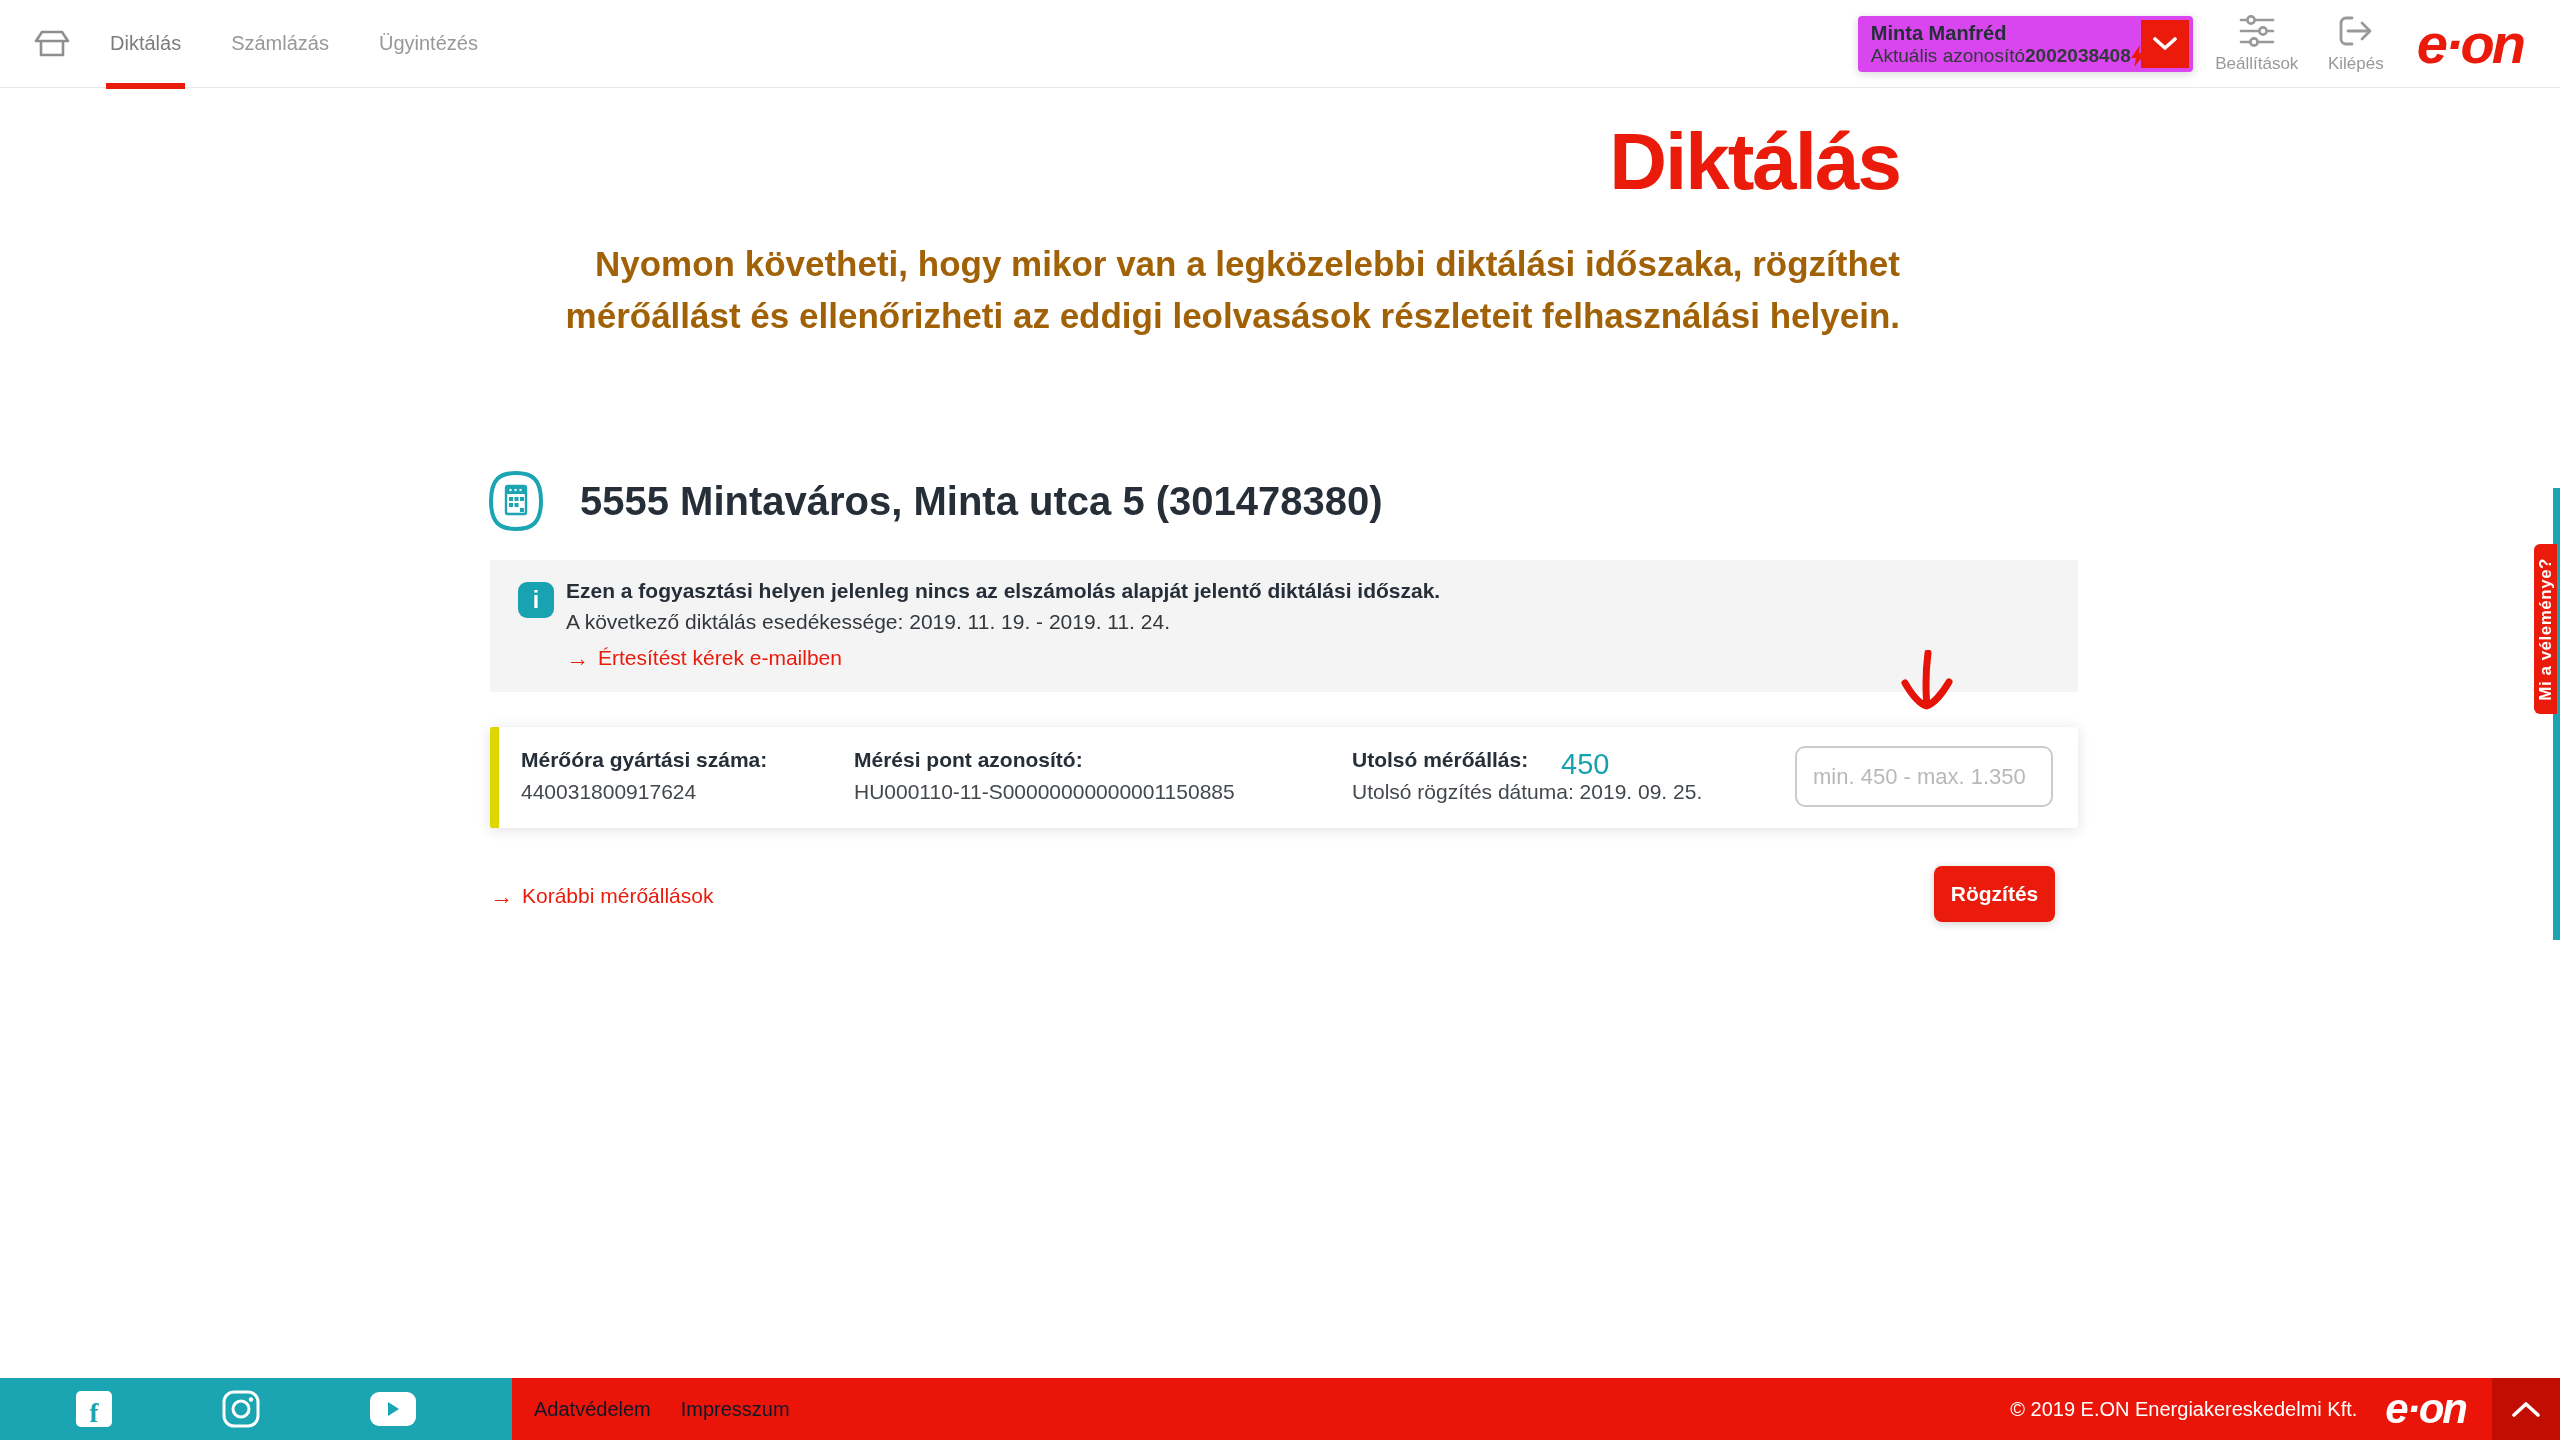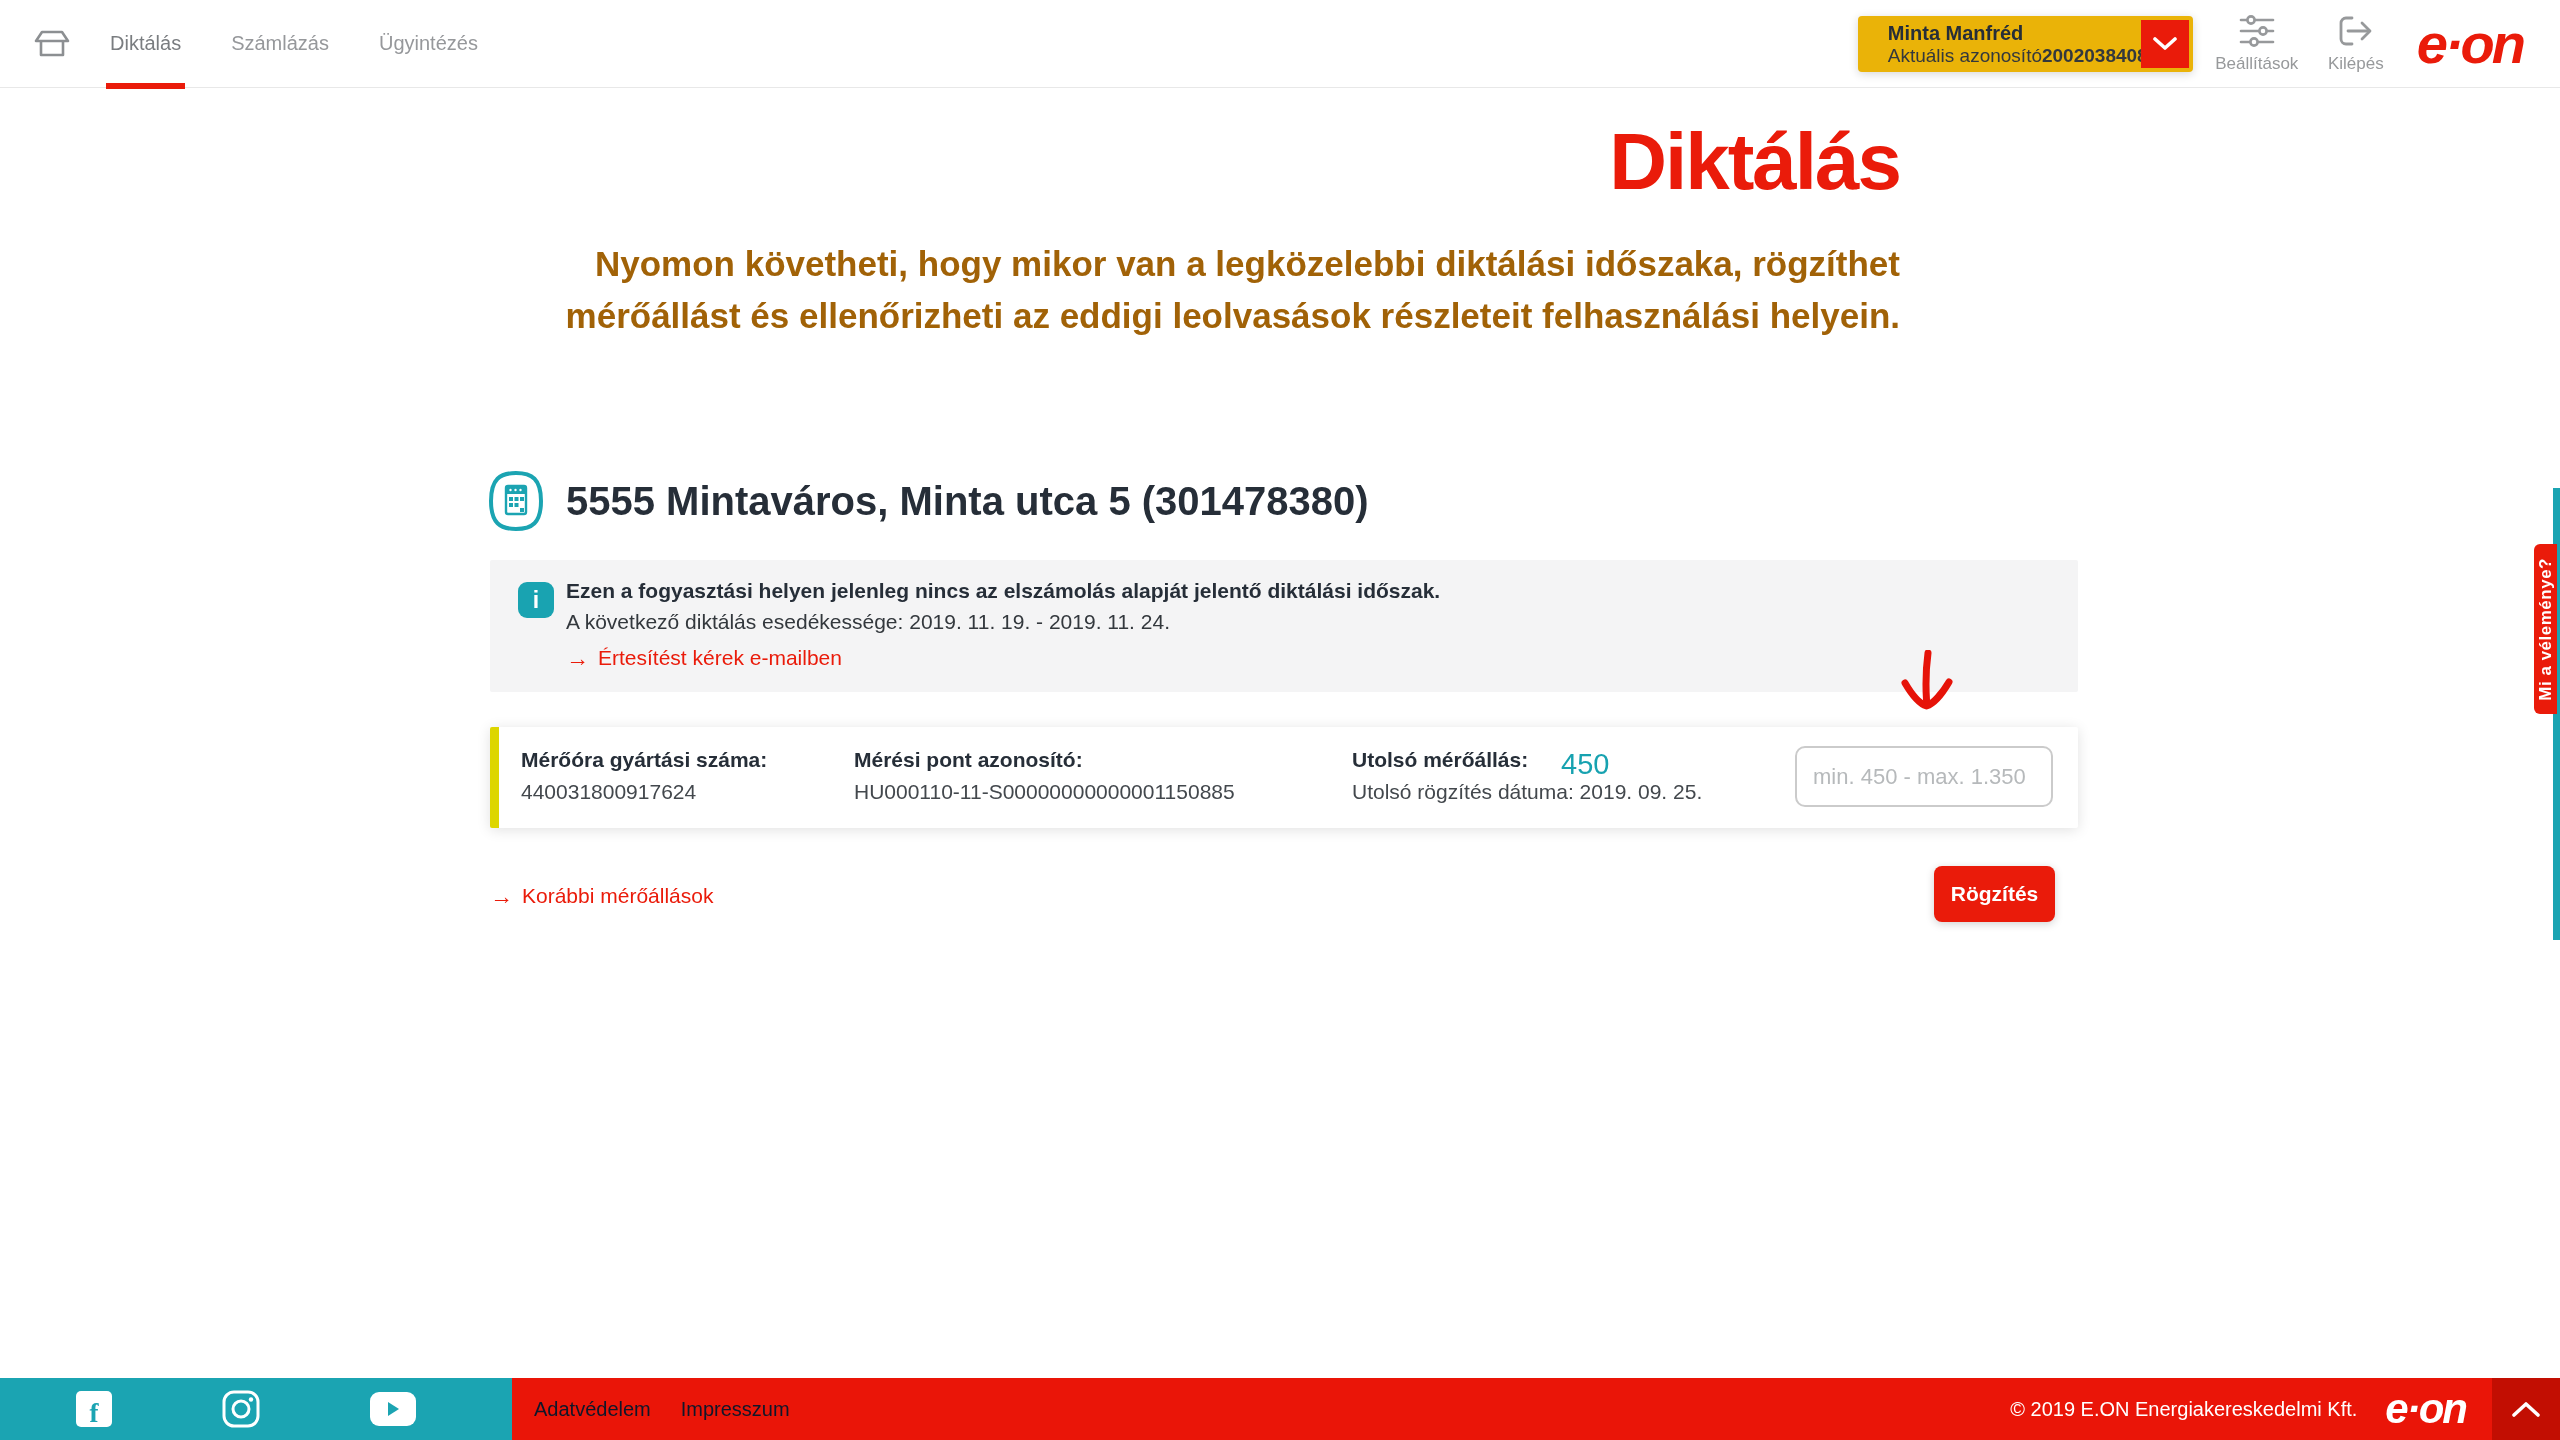--- a/index.html
+++ b/index.html
@@ -13,44 +13,44 @@
   .home-btn { margin-left:34px; display:flex; align-items:center; cursor:pointer; }
   .nav { display:flex; height:88px; margin-left:36px; }
   .nav-item { position:relative; display:flex; align-items:center; height:88px; padding:0 4px;
               margin-right:42px; font-size:20px; color:#96989b; cursor:pointer; }
   .nav-item.active { color:#7a7d80; }
   .nav-item.active::after { content:""; position:absolute; left:0; right:0; bottom:-1px;
               height:6px; background:#ea1b0a; }
 
   .top-right { position:absolute; right:37px; top:0; height:88px; display:flex; align-items:center; }
 
-  .user-chip { position:relative; width:335px; height:56px; background:#eab308; border-radius:4px;
+  .user-chip { position:relative; width:335px; height:56px; background:#d946ef; border-radius:4px;
                box-shadow:0 2px 10px rgba(0,0,0,0.16); display:flex; align-items:center;
-               padding-left:16px; padding-right:64px; cursor:pointer; }
+               padding-left:16px; padding-right:64px; cursor:pointer;justify-content:center; }
   .user-texts { margin-left:14px; line-height:1.2; white-space:nowrap; }
   .user-name { font-size:20px; font-weight:bold; color:#262e38; }
   .user-id-line { font-size:19px; color:#33383d; display:flex; align-items:center; }
   .user-id-line b { font-weight:bold; }
   .user-dd { position:absolute; right:4px; top:4px; width:48px; height:48px; background:#ea1b0a;
              display:flex; align-items:center; justify-content:center; }
 
   .top-tool { width:92px; display:flex; flex-direction:column; align-items:center; gap:6px;
               margin-left:18px; cursor:pointer; }
   .top-tool .lbl { font-size:17px; color:#97999b; white-space:nowrap; }
 
   .logo { font-size:56px; font-weight:bold; font-style:italic; letter-spacing:-3px;
           color:#ea1b0a; margin-left:26px; line-height:1; cursor:pointer; }
 
   
   .hero { position:absolute; left:490px; top:118px; width:1410px; text-align:right; }
   .hero h1 { font-size:80px; line-height:88px; font-weight:bold; color:#ea1b0a; letter-spacing:-2px; }
   .hero p { margin-top:32px; font-size:35px; line-height:52px; font-weight:bold; color:#a16207; }
 
   
-  .location { position:absolute; left:488px; top:470px; display:flex; align-items:center; gap:22px; }
+  .location { position:absolute; left:488px; top:470px; display:flex; align-items:center; gap:36px; }
   .location .title { font-size:40px; font-weight:bold; color:#262e38; }
 
   
   .notice { position:absolute; left:490px; top:560px; width:1588px; height:132px;
             background:#f4f4f5; border-radius:2px; }
   .notice .info-ic { position:absolute; left:28px; top:22px; width:36px; height:36px;
             background:#19a3b1; border-radius:9px; color:#fff; font-weight:bold; font-size:23px;
             display:flex; align-items:center; justify-content:center; }
   .notice .l1 { position:absolute; left:76px; top:19px; font-size:21px; font-weight:bold; color:#262e38; }
   .notice .l2 { position:absolute; left:76px; top:50px; font-size:21px; color:#33383d; }

